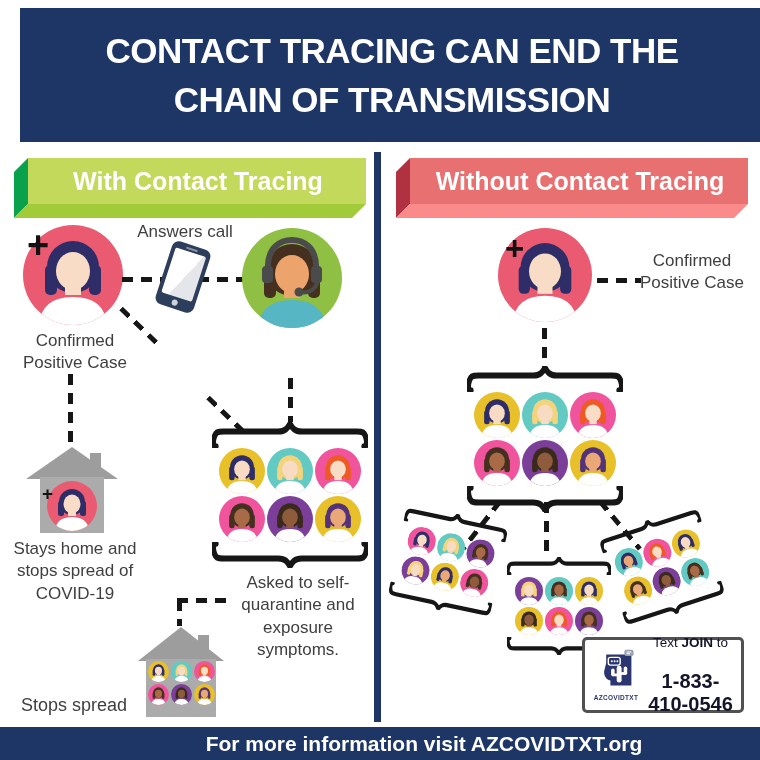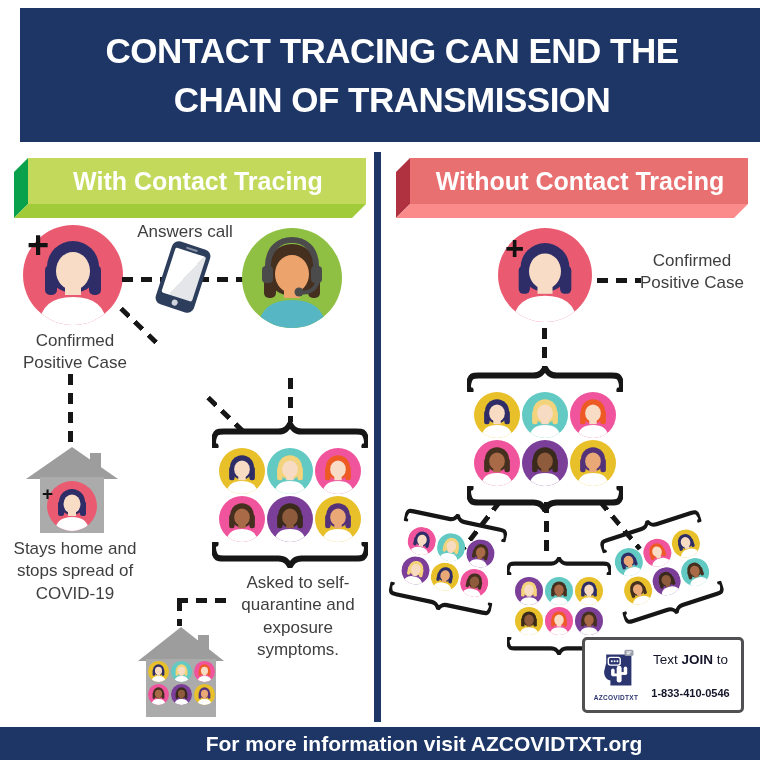--- a/index.html
+++ b/index.html
@@ -67,21 +67,21 @@
   .house2 .residents{position:absolute;left:8px;top:34px;width:70px;height:54px;}
   
   .textbox{position:absolute;left:582px;top:637px;width:162px;height:76px;background:#ffffff;
            border:3px solid #515154;border-radius:5px;display:flex;align-items:center;
            padding:3px 5px;box-sizing:border-box;gap:3px;}
   .logo-wrap{width:52px;text-align:center;line-height:1;}
   .logo-label{display:block;font-size:6.5px;font-weight:800;color:var(--logo-navy);letter-spacing:.3px;margin-top:1px;}
   .contact-lines{flex:1;text-align:center;color:#14142a;}
   .contact-line1{font-size:13.5px;font-weight:500;}
   .contact-line1 b{font-weight:800;}
-  .contact-line2{font-size:11px;font-weight:700;margin-top:20px;}
+  .contact-line2{font-size:20px;font-weight:700;margin-top:20px;}
 </style>
 </head>
 <body>
 
 <div class="poster">
 
   <header class="topbar">
     <h1>CONTACT TRACING CAN END THE CHAIN OF TRANSMISSION</h1>
   </header>
 
@@ -398,20 +398,21 @@
               <rect x="66" y="40" width="12" height="30" rx="5" fill="#53327a"></rect>
               <rect x="42" y="52" width="16" height="18" fill="#eaa877"></rect>
               <path d="M16 104 Q16 72 50 72 Q84 72 84 104 Z" fill="#ffffff"></path>
               <ellipse cx="50" cy="46" rx="17" ry="19" fill="#eaa877"></ellipse>
             </g>
           </svg>
         </div>
       </div>
   </div>
 
+  <div class="lab" style="left:12px;top:694px;width:124px;font-size:18px;">Stops spread</div>
 
   <span class="person" style="left:498px;top:228px;"><svg width="94" height="94" viewBox="0 0 100 100" aria-hidden="true">
         <defs>
           <clipPath id="avc4">
             <circle cx="50" cy="50" r="50"></circle>
           </clipPath>
         </defs>
         <circle cx="50" cy="50" r="50" fill="#ea5b72"></circle>
         <g clip-path="url(#avc4)">
           <circle cx="50" cy="42" r="26" fill="#2e2d68"></circle>

